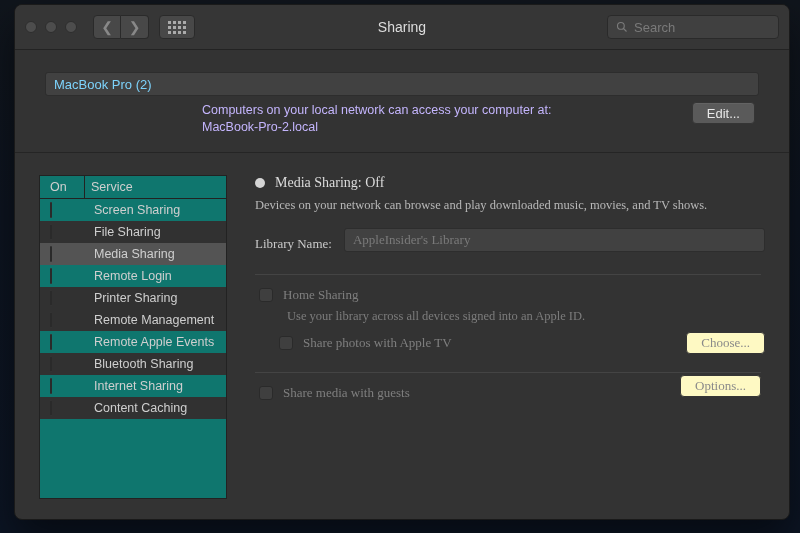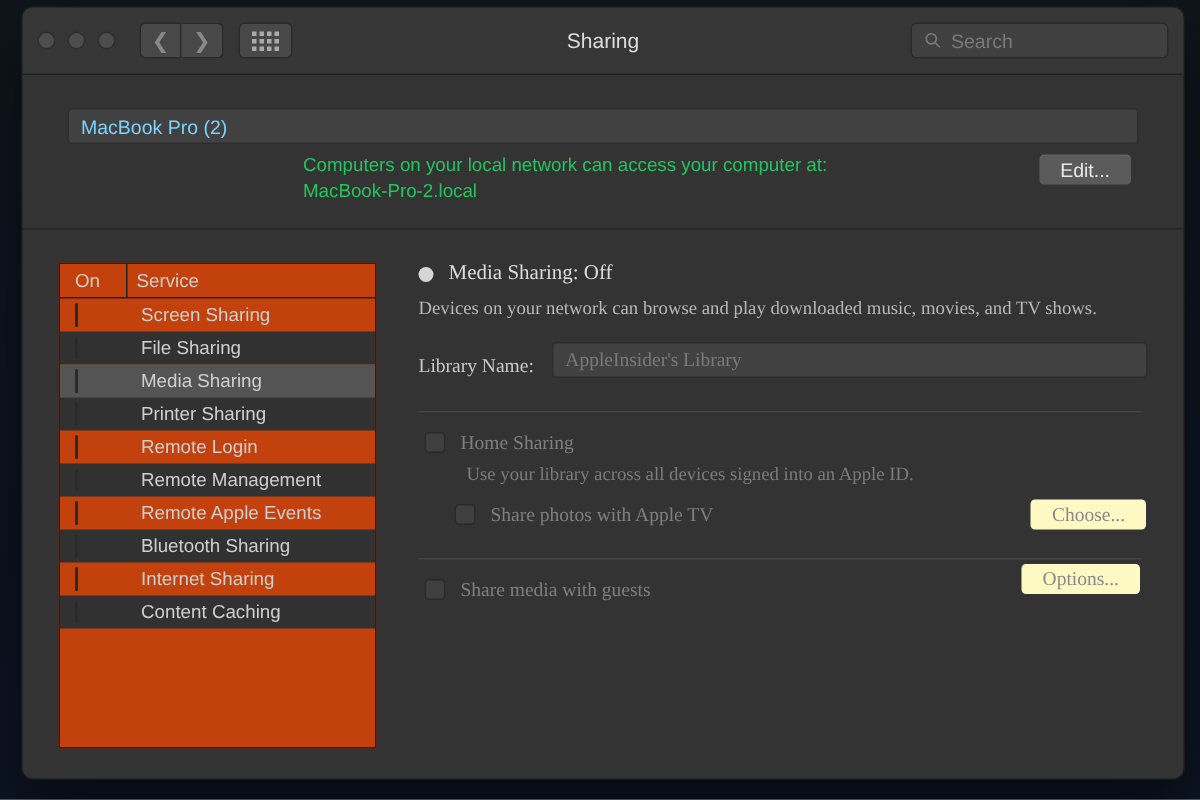--- a/index.html
+++ b/index.html
@@ -65,32 +65,32 @@
   .row { display: flex; align-items: center; }
   .compname-row { padding: 4px 30px 0 30px; }
   .compname-label { width: 157px; text-align: right; padding-right: 10px; color: #cfcfcf; }
   .textfield {
     flex: 1; height: 24px;
     background: #414141; border: 1px solid #2d2d2d; border-radius: 3px;
     padding: 0 8px; display: flex; align-items: center;
     color: #7dd3fc;
   }
   .subtext-row { padding: 6px 34px 0 0; align-items: flex-start; }
-  .subtext { margin-left: 187px; font-size: 12.5px; color: #22c55e; line-height: 1.35; flex: 1; }
+  .subtext { margin-left: 187px; font-size: 12.5px; color: #c4b5fd; line-height: 1.35; flex: 1; }
   .macbutton {
     height: 22px; padding: 0 14px;
     background: #5a5a5a; border: 1px solid #353535; border-radius: 4px;
     color: #e8e8e8; font-size: 13px; display: inline-flex; align-items: center;
     box-shadow: inset 0 1px 0 rgba(255,255,255,.06);
   }
   
   .lower { flex: 1; display: flex; padding: 22px 24px 20px 24px; gap: 28px; overflow: hidden; }
   .services {
-    width: 212px;
-    background: #c2410c;
+    width: 188px;
+    background: #0f766e;
     border: 1px solid #222;
     display: flex; flex-direction: column;
   }
   .svc-head, .svc-row {
     display: flex; align-items: center;
     height: 22px;
     font-size: 12.5px;
   }
   .svc-head { border-bottom: 1px solid #222; color: #cfcfcf; height: 23px; }
   .col-on { width: 44px; padding-left: 10px; }
@@ -201,27 +201,27 @@
             <div class="svc-label">Screen Sharing</div>
           </div>
           <div class="svc-row alt">
             <div class="col-on"><span class="chk"></span></div>
             <div class="svc-label">File Sharing</div>
           </div>
           <div class="svc-row sel">
             <div class="col-on"><span class="chk"></span></div>
             <div class="svc-label">Media Sharing</div>
           </div>
+          <div class="svc-row">
+            <div class="col-on"><span class="chk"></span></div>
+            <div class="svc-label">Remote Login</div>
+          </div>
           <div class="svc-row alt">
             <div class="col-on"><span class="chk"></span></div>
             <div class="svc-label">Printer Sharing</div>
-          </div>
-          <div class="svc-row">
-            <div class="col-on"><span class="chk"></span></div>
-            <div class="svc-label">Remote Login</div>
           </div>
           <div class="svc-row alt">
             <div class="col-on"><span class="chk"></span></div>
             <div class="svc-label">Remote Management</div>
           </div>
           <div class="svc-row">
             <div class="col-on"><span class="chk"></span></div>
             <div class="svc-label">Remote Apple Events</div>
           </div>
           <div class="svc-row alt">

